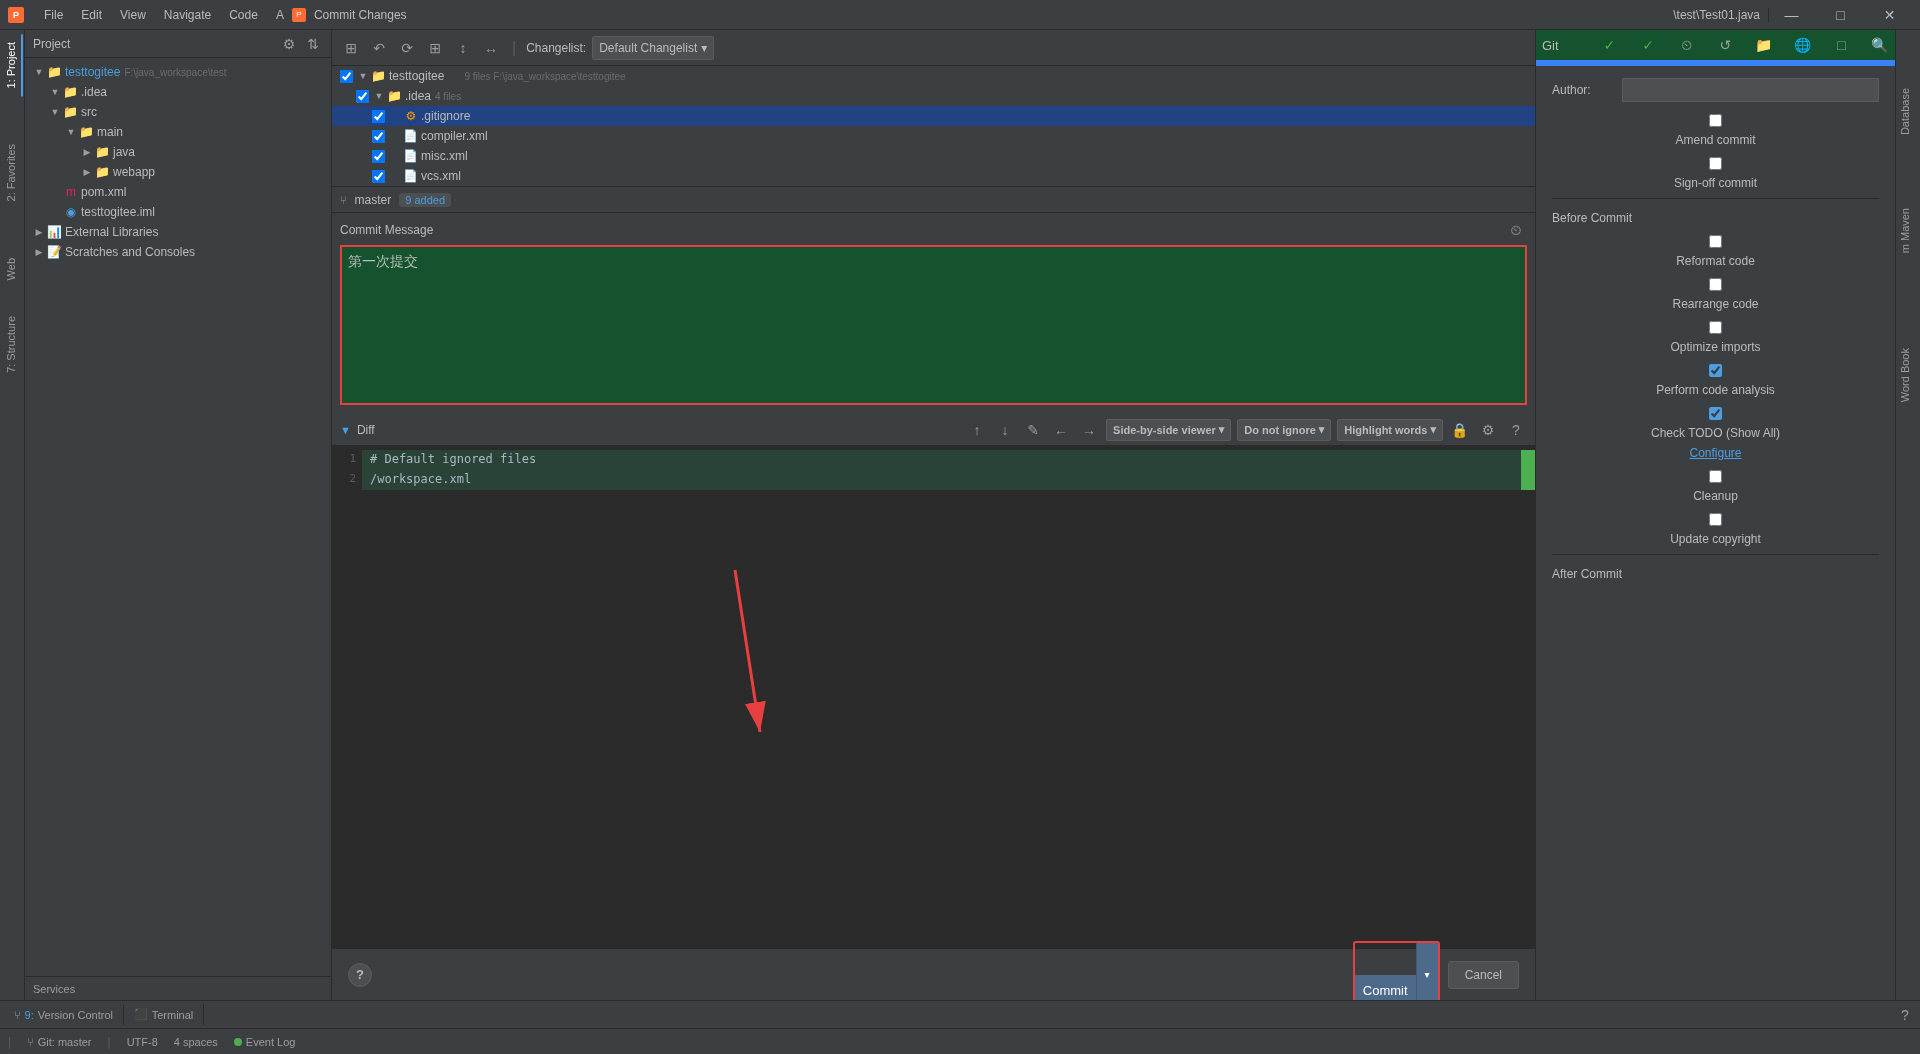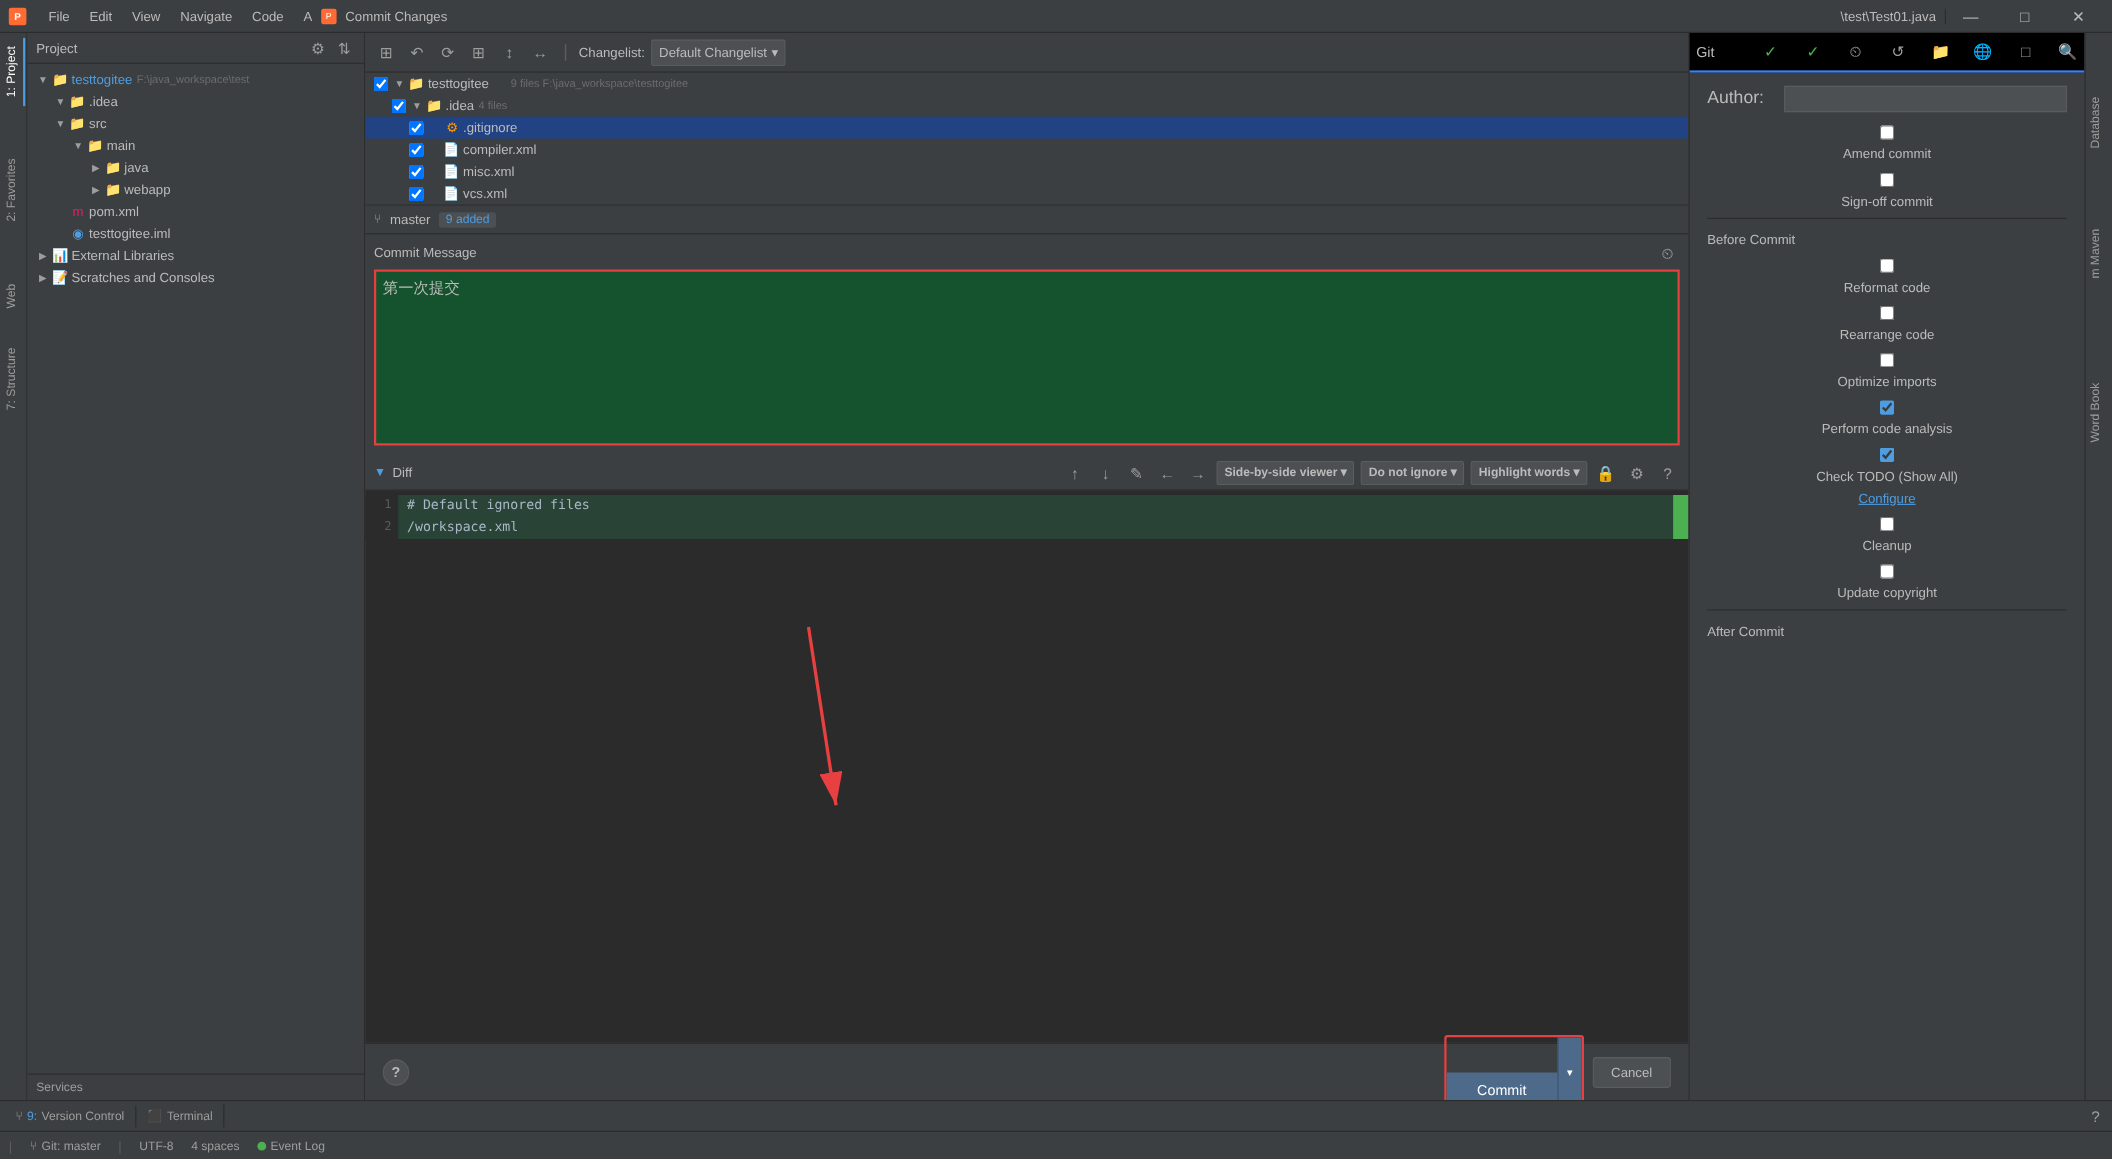--- a/index.html
+++ b/index.html
@@ -328,21 +328,21 @@
 
     .commit-btn-group {
       display: flex; align-items: stretch;
       border: 2px solid #e84040;
       border-radius: 3px;
       overflow: hidden;
     }
     .commit-btn-main {
       background: #4d6a8a; border: none;
       color: #ffffff; font-size: 13px; font-weight: 500;
-      padding: 8px 28px; cursor: pointer; margin-top: 32px;
+      padding: 8px 8px; cursor: pointer; margin-top: 32px;
     }
     .commit-btn-dropdown {
       background: #4d6a8a; border: none; border-left: 1px solid #3a5a7a;
       color: #ffffff; cursor: pointer; padding: 0 8px;
       font-size: 10px;
     }
 
     .cancel-btn {
       background: #4c5052; border: 1px solid #5c5c5c;
       color: #bbbbbb; font-size: 12px; padding: 6px 16px;
@@ -354,34 +354,34 @@
       width: 360px;
       background: #3c3f41;
       border-left: 1px solid #2b2b2b;
       display: flex;
       flex-direction: column;
       flex-shrink: 0;
     }
 
     .git-toolbar {
       display: flex; align-items: center; padding: 4px 6px; gap: 21px;
-      background: #000000;
-      border-bottom: 2px solid #3b82f6;
+      background: #14532d;
+      border-bottom: 6px solid #3b82f6;
       height: 36px;
     }
     .git-label { font-size: 13px; color: #bbbbbb; font-weight: 500; }
 
     .git-content {
       flex: 1; padding: 12px 16px; overflow: auto;
     }
 
     .field-row {
       display: flex; align-items: center; margin-bottom: 10px;
     }
-    .field-label { width: 70px; font-size: 16px; color: #bbbbbb; }
+    .field-label { width: 70px; font-size: 12px; color: #bbbbbb; }
     .field-input {
       flex: 1; background: #4c5052; border: 1px solid #5c5c5c;
       color: #bbbbbb; font-size: 12px; padding: 3px 6px; height: 24px;
     }
 
     .section-title {
       font-size: 12px; color: #bbbbbb; font-weight: 500;
       margin: 12px 0 8px 0;
     }
 

